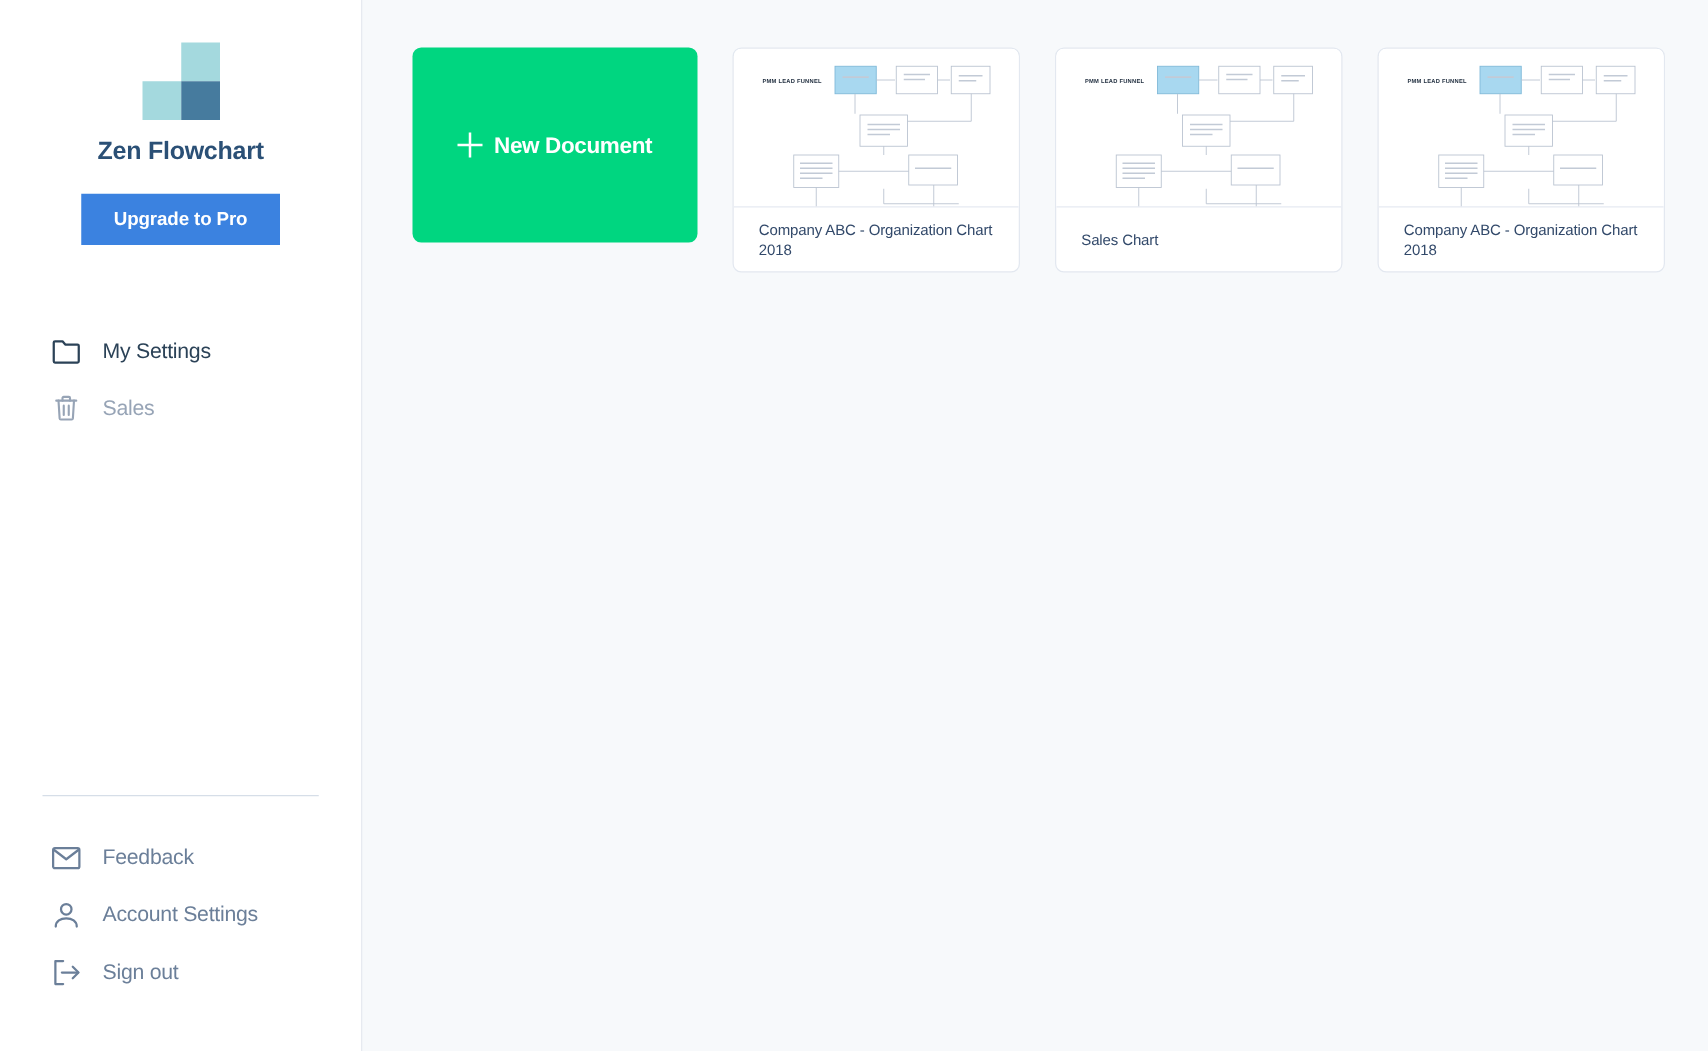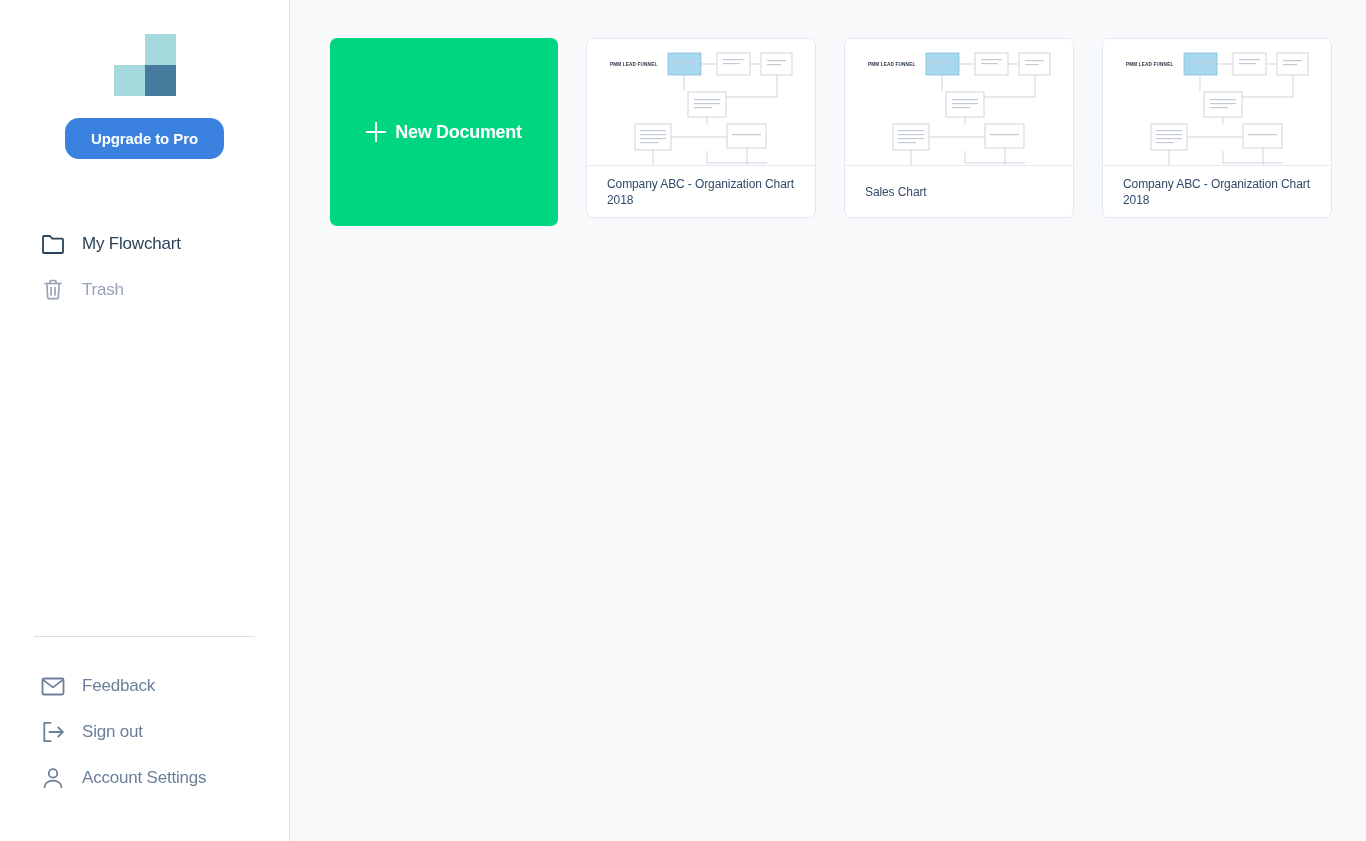--- a/index.html
+++ b/index.html
@@ -32,21 +32,21 @@
     color:#2b5076;
     letter-spacing:-0.2px;
   }
 
   .upgrade-wrap { margin-top:22px; text-align:center; }
   .upgrade-btn {
     display:inline-block;
     background:#3b82e0;
     color:#ffffff;
     border:none;
-    border-radius:14px;
+    border-radius:0;
     padding:12px 26px;
     font-size:15px; font-weight:bold;
     font-family:"Liberation Sans", sans-serif;
     cursor:pointer;
     letter-spacing:-0.1px;
   }
 
   .nav-main { margin-top:62px; }
   .nav-item {
     display:flex; align-items:center;
@@ -67,21 +67,21 @@
   
   #main {
     flex:1 1 auto;
     background:#f7f9fb;
     padding:38px 0 0 40px;
     position:relative;
   }
   .grid { display:flex; gap:28px; align-items:flex-start; }
 
   .new-doc {
-    width:228px; height:188px;
+    width:228px; height:156px;
     background:#00d680;
     border-radius:7px;
     display:flex; align-items:center; justify-content:center;
     cursor:pointer;
     border:none;
     font-family:"Liberation Sans", sans-serif;
   }
   .new-doc .plus { width:20px; height:20px; position:relative; margin-right:9px; flex:0 0 20px; }
   .new-doc .plus:before, .new-doc .plus:after {
     content:""; position:absolute; background:#ffffff;
@@ -123,82 +123,83 @@
 <div id="app">
 
   <aside id="sidebar">
 
     <div class="brand">
       <div class="logo">
         <span class="sq sq-tr"></span>
         <span class="sq sq-bl"></span>
         <span class="sq sq-br"></span>
       </div>
+      <div class="brand-name">Zen Flowchart</div>
       <div class="upgrade-wrap">
         <button class="upgrade-btn">Upgrade to Pro</button>
       </div>
     </div>
 
     <nav class="nav-main">
 
       <div class="nav-item active">
         <span class="ic">
           <svg width="24" height="22" viewBox="0 0 24 22" fill="none" stroke="#2b4257" stroke-width="1.8" stroke-linejoin="round">
             <path d="M2 19V4a1 1 0 0 1 1-1h6l2.2 2.6H21a1 1 0 0 1 1 1V19a1 1 0 0 1-1 1H3a1 1 0 0 1-1-1z"></path>
           </svg>
         </span>
-        <span class="lbl">My Flowchart</span>
+        <span class="lbl">My Settings</span>
       </div>
 
       <div class="nav-item dim">
         <span class="ic">
           <svg width="22" height="24" viewBox="0 0 22 24" fill="none" stroke="#97a4b6" stroke-width="1.7" stroke-linejoin="round" stroke-linecap="round">
             <path d="M3 5.5h16"></path>
             <path d="M8 5.5V3.4a.9.9 0 0 1 .9-.9h4.2a.9.9 0 0 1 .9.9v2.1"></path>
             <path d="M4.8 5.5l.9 14.2a1 1 0 0 0 1 .9h8.6a1 1 0 0 0 1-.9l.9-14.2"></path>
             <path d="M9 9.5v7.4M13 9.5v7.4"></path>
           </svg>
         </span>
-        <span class="lbl">Trash</span>
+        <span class="lbl">Sales</span>
       </div>
 
     </nav>
 
     <nav class="nav-bottom">
       <div class="divider"></div>
 
       <div class="nav-item">
         <span class="ic">
           <svg width="24" height="19" viewBox="0 0 24 19" fill="none" stroke="#6b7f99" stroke-width="1.8" stroke-linejoin="round">
             <rect x="1.5" y="1.5" width="21" height="16" rx="1.4"></rect>
             <path d="M1.8 2.6L12 10.4 22.2 2.6"></path>
           </svg>
         </span>
         <span class="lbl">Feedback</span>
+      </div>
+
+      <div class="nav-item">
+        <span class="ic">
+          <svg width="22" height="22" viewBox="0 0 22 22" fill="none" stroke="#6b7f99" stroke-width="1.8" stroke-linecap="round">
+            <circle cx="11" cy="6.4" r="4.2"></circle>
+            <path d="M2.6 20.2c0-4.1 3.8-6.6 8.4-6.6s8.4 2.5 8.4 6.6"></path>
+          </svg>
+        </span>
+        <span class="lbl">Account Settings</span>
       </div>
 
       <div class="nav-item">
         <span class="ic">
           <svg width="23" height="22" viewBox="0 0 23 22" fill="none" stroke="#6b7f99" stroke-width="1.8" stroke-linecap="round" stroke-linejoin="round">
             <path d="M8.5 1.8H2.3v18.4h6.2"></path>
             <path d="M7.5 11h13"></path>
             <path d="M16.2 6.4L20.8 11l-4.6 4.6"></path>
           </svg>
         </span>
         <span class="lbl">Sign out</span>
-      </div>
-
-      <div class="nav-item">
-        <span class="ic">
-          <svg width="22" height="22" viewBox="0 0 22 22" fill="none" stroke="#6b7f99" stroke-width="1.8" stroke-linecap="round">
-            <circle cx="11" cy="6.4" r="4.2"></circle>
-            <path d="M2.6 20.2c0-4.1 3.8-6.6 8.4-6.6s8.4 2.5 8.4 6.6"></path>
-          </svg>
-        </span>
-        <span class="lbl">Account Settings</span>
       </div>
 
     </nav>
   </aside>
 
   <main id="main">
     <div class="grid">
 
       <button class="new-doc">
         <span class="plus"></span>

